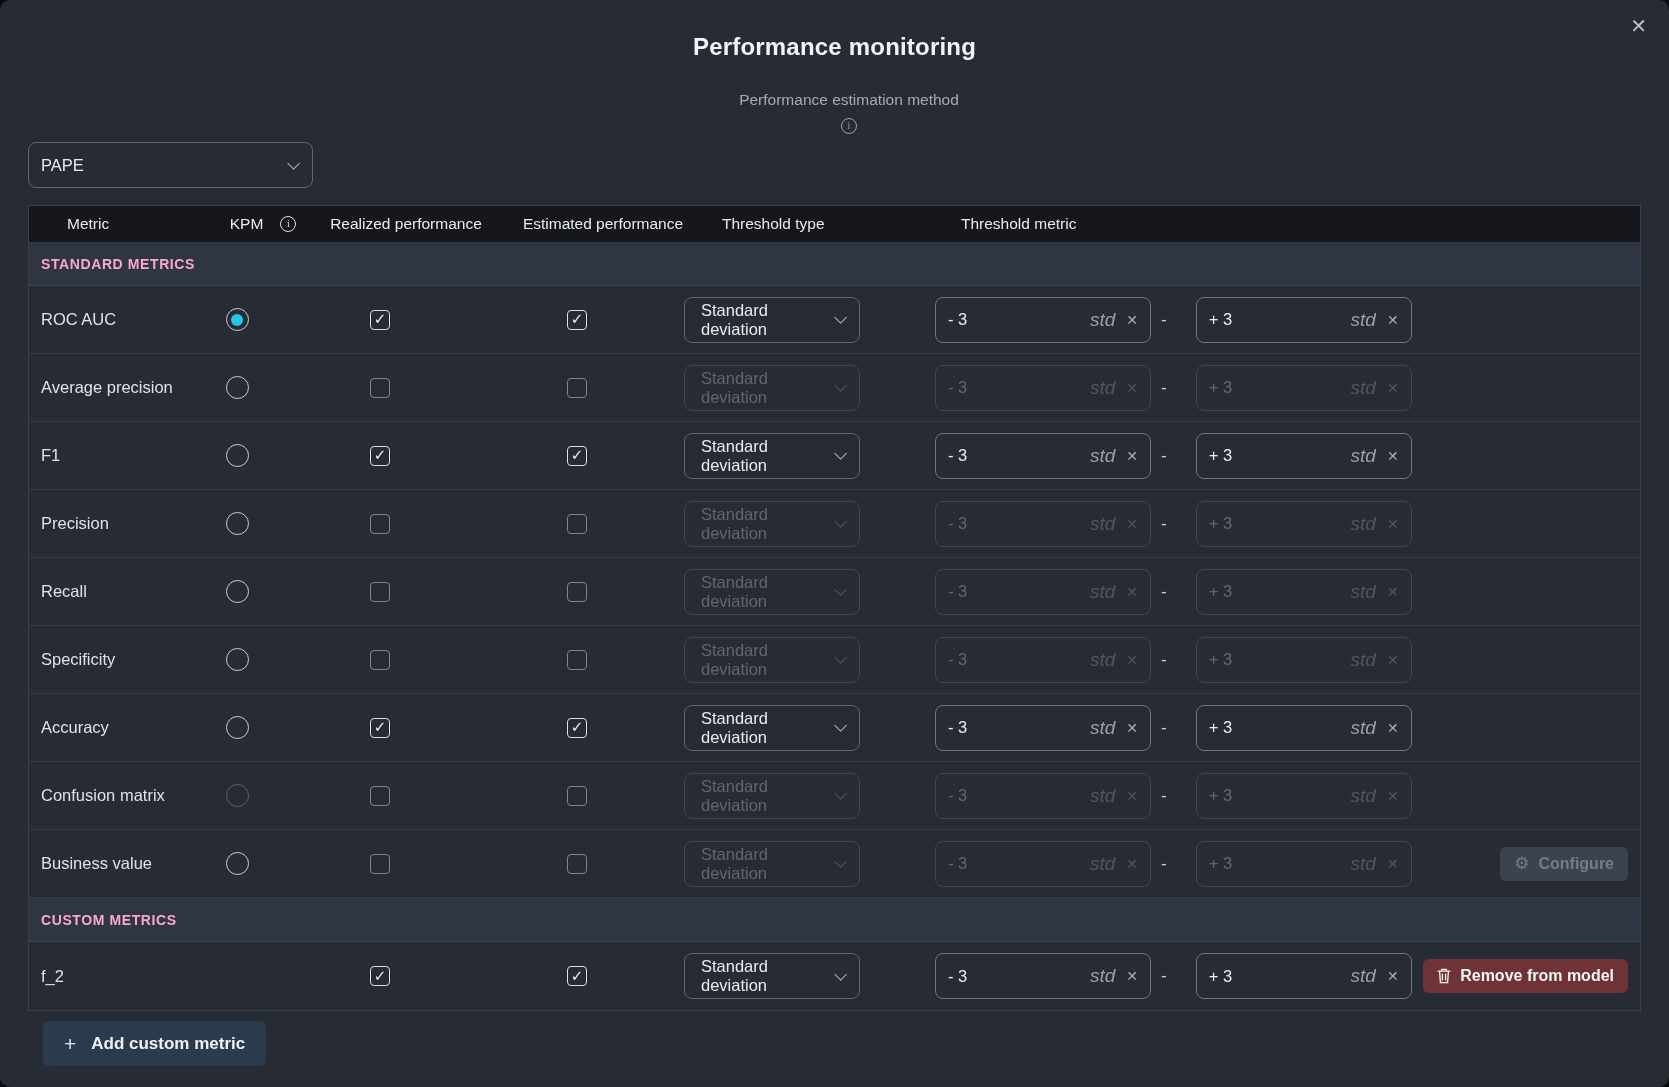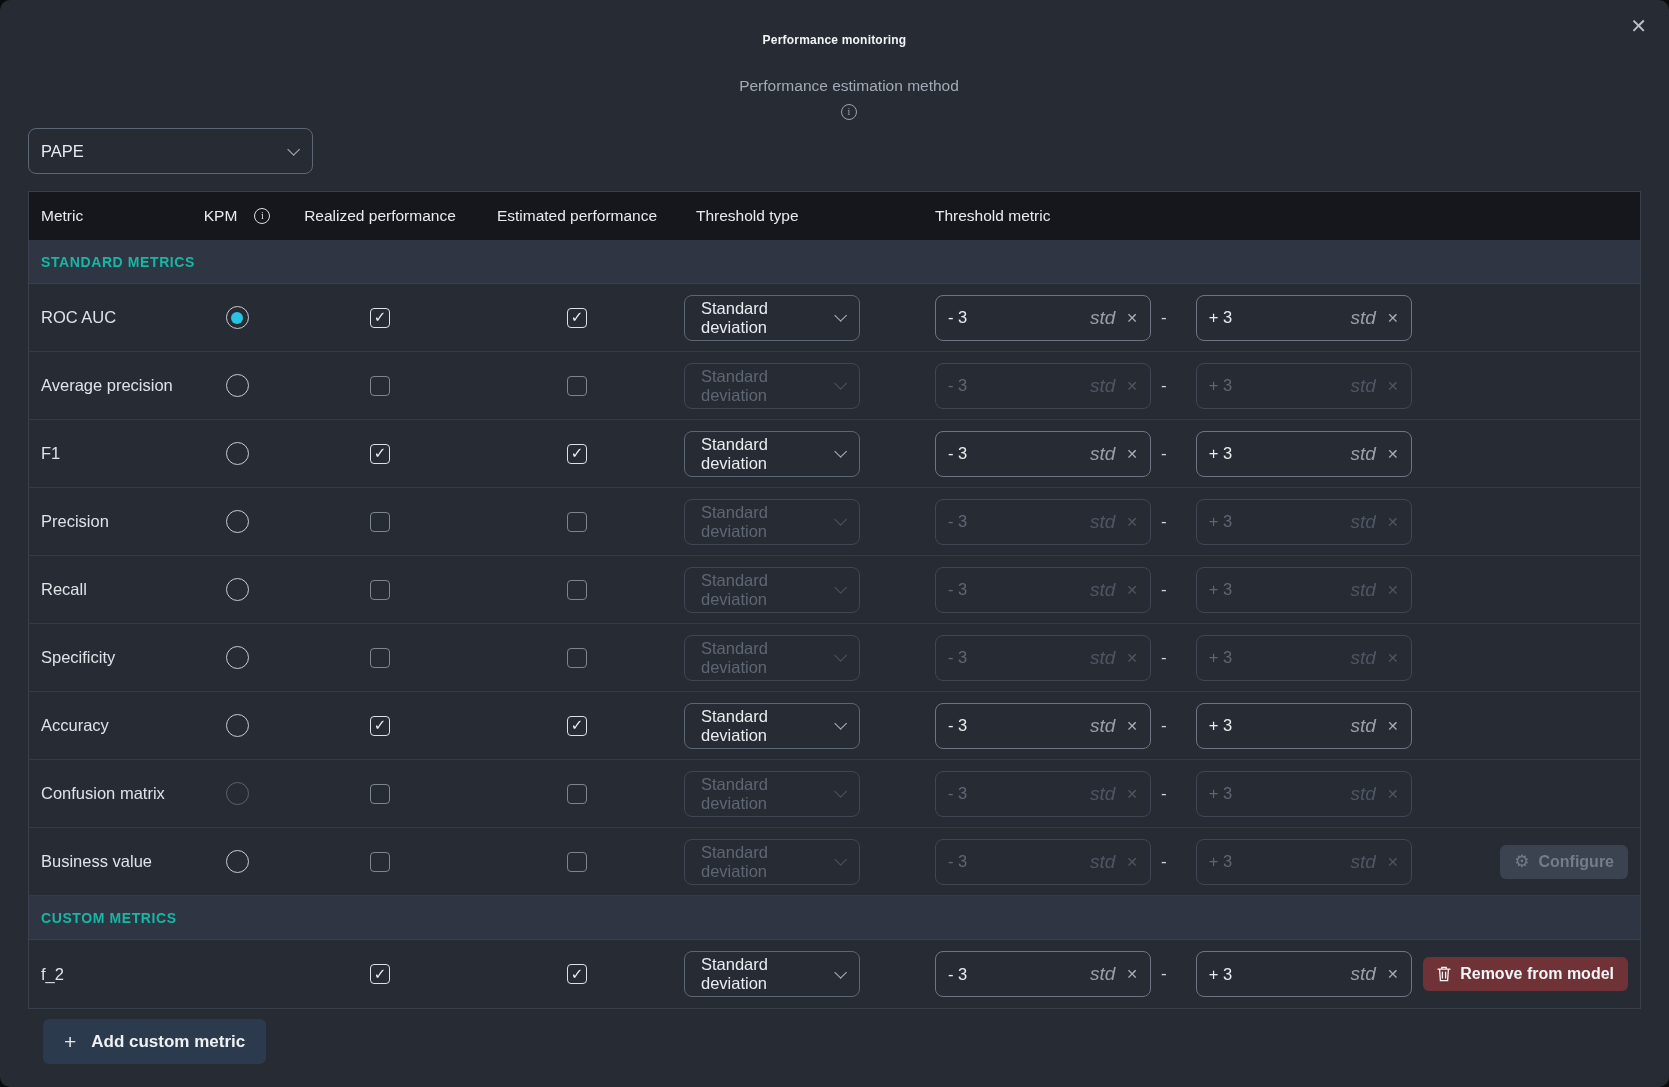--- a/index.html
+++ b/index.html
@@ -14,21 +14,21 @@
   .modal {
     position:absolute; inset:0;
     background:#272b34;
     border-radius:10px;
     overflow:hidden;
   }
   
   .dlg-title {
     padding-top:33px;
     text-align:center;
-    font-size:12px; font-weight:bold; color:#f2f4f6;
+    font-size:24px; font-weight:bold; color:#f2f4f6;
     letter-spacing:.2px;
   }
   .close-btn {
     position:absolute; top:16px; right:22px;
     font-size:20px; color:#b9bfc7; cursor:pointer; line-height:1;
   }
   
   .est-row { margin:30px 0 0 29px; display:flex; align-items:center; gap:9px;flex-direction:column; }
   .est-label { font-size:15.5px; color:#a2abb7; }
   .info-icon {
@@ -54,31 +54,31 @@
   .table {
     margin:17px 28px 0 28px;
     border:1px solid #3a404c;
     width:1613px;
   }
   .grid {
     display:grid;
     grid-template-columns:167px 82px 204px 190px 244px 1fr;
     align-items:center;
   }
-  .thead { height:48px; background:#15171d; font-size:15.5px; color:#e8ebee; }
+  .thead { height:36px; background:#15171d; font-size:15.5px; color:#e8ebee;padding-left:26px; }
   .h-metric { padding-left:12px; }
   .h-kpm { display:flex; justify-content:center; align-items:center; gap:17px; }
   .h-kpm .info-icon { border-color:#dbe0e6; color:#dbe0e6; }
   .h-center { text-align:center; }
   .h-type { padding-left:24px; }
   .h-value { padding-left:19px; }
   .band {
     height:44px; background:#2f3542;
     display:flex; align-items:center; padding-left:12px;
-    font-size:14px; font-weight:bold; letter-spacing:.6px; color:#14b8a6;
+    font-size:14px; font-weight:bold; letter-spacing:.6px; color:#f9a8d4;
     border-bottom:1px solid #3a404c;
   }
   .trow { height:68px; border-bottom:1px solid #343a46; }
   .trow:last-child { border-bottom:none; }
   .c-metric { padding-left:12px; font-size:16.5px; color:#dfe2e7; }
   .c-center { display:flex; justify-content:center; align-items:center; }
   
   .radio {
     width:23px; height:23px; border-radius:50%;
     border:1.5px solid #c7ccd4; display:grid; place-items:center; cursor:pointer;

